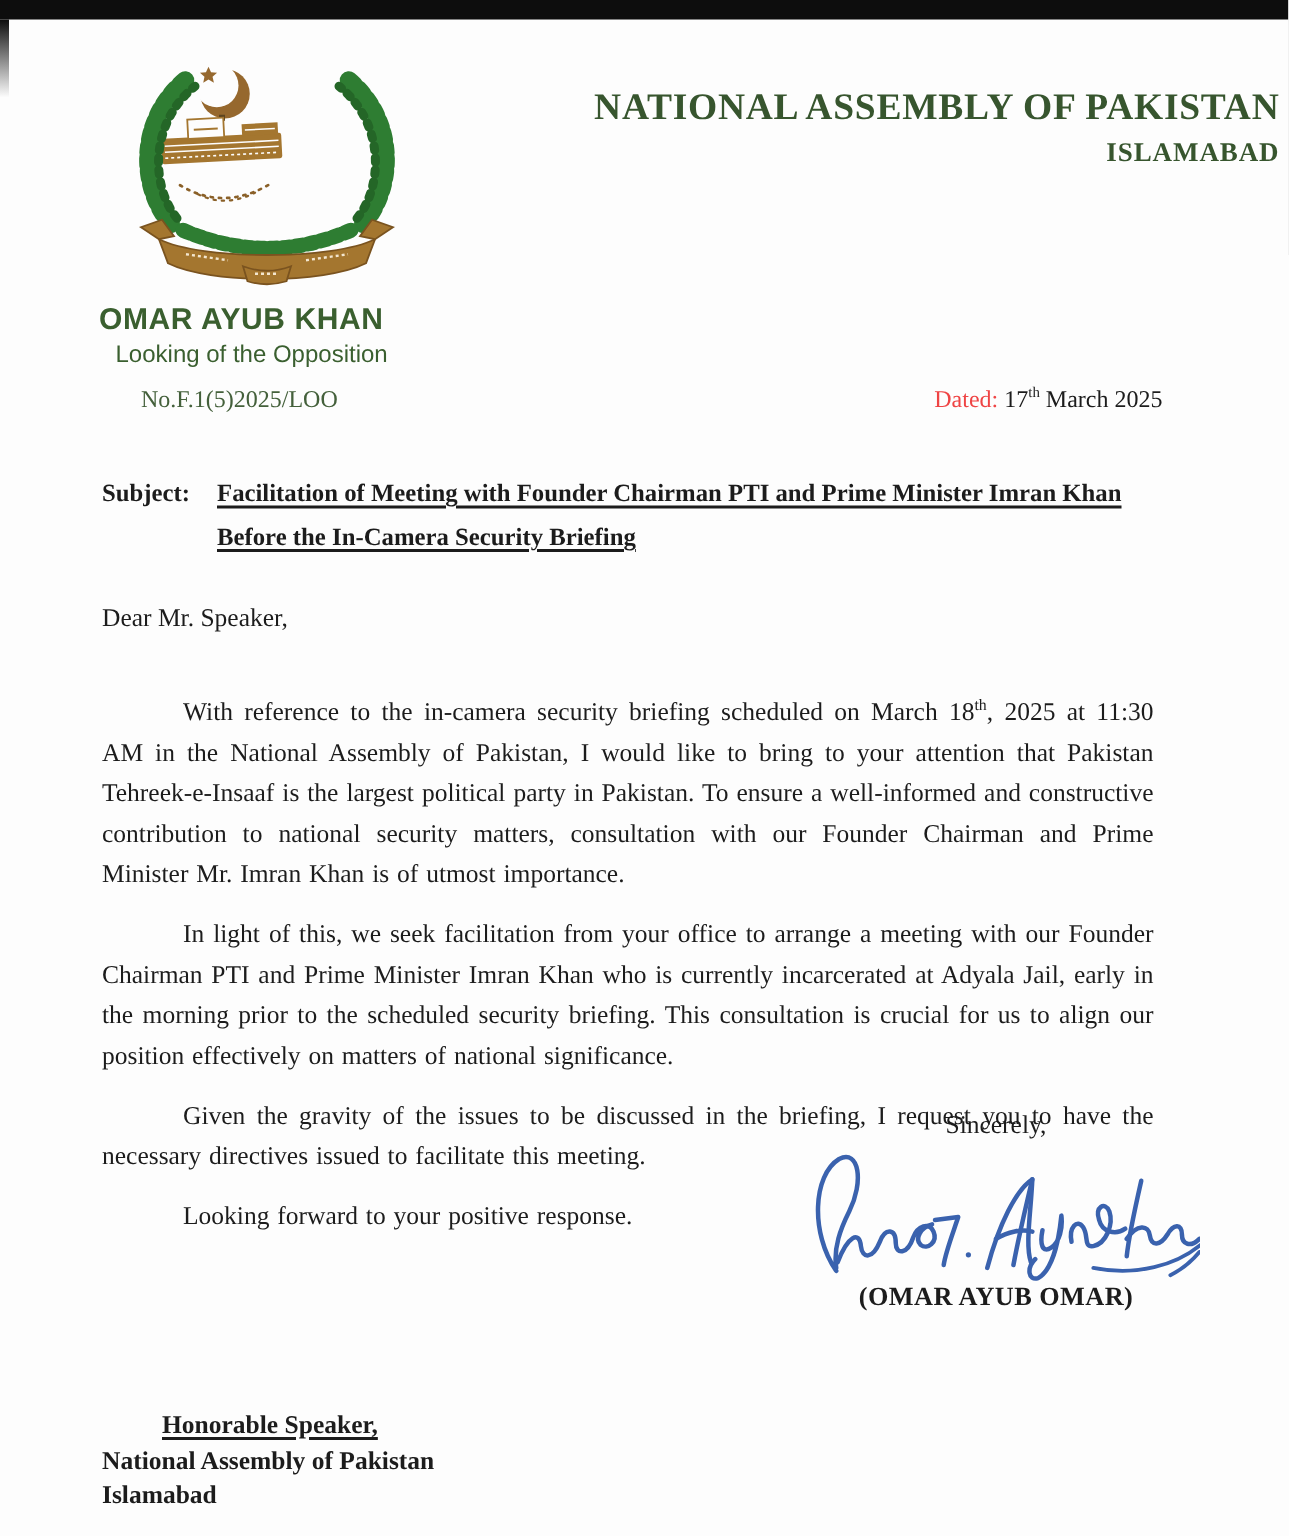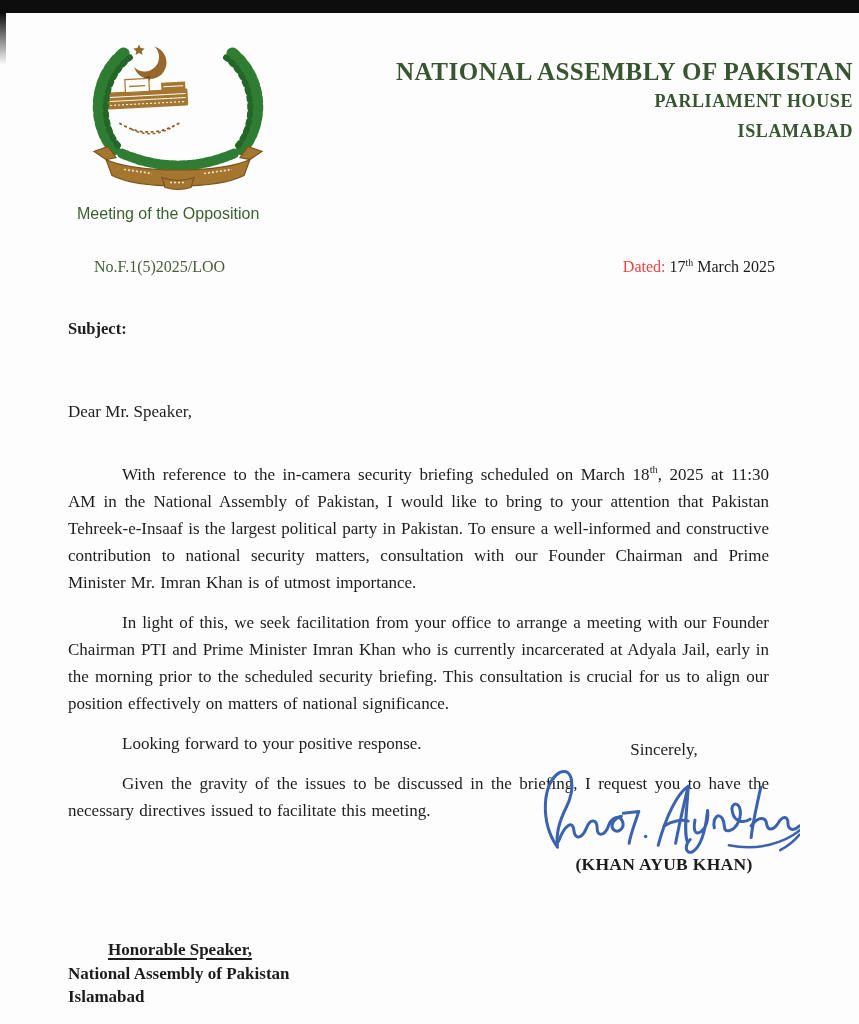--- a/index.html
+++ b/index.html
@@ -138,43 +138,47 @@
     <path d="M18 128 L6 120 L20 115 L28 126 Z" fill="#a4762f" stroke="#7a531f" stroke-width="1.2"></path>
     <path d="M162 128 L174 120 L160 115 L152 126 Z" fill="#a4762f" stroke="#7a531f" stroke-width="1.2"></path>
     <path d="M74 146 Q90 152 106 146 L103 156 Q90 160 77 156 Z" fill="#a4762f" stroke="#7a531f" stroke-width="1.2"></path>
     <line x1="36" y1="138" x2="64" y2="142" stroke="#f3e6cf" stroke-width="1.6" stroke-dasharray="2 2"></line>
     <line x1="116" y1="142" x2="144" y2="138" stroke="#f3e6cf" stroke-width="1.6" stroke-dasharray="2 2"></line>
     <line x1="82" y1="151" x2="98" y2="151" stroke="#f3e6cf" stroke-width="1.6" stroke-dasharray="2 2"></line>
   </svg>
 
   <div class="letterhead">
     <div class="org">NATIONAL ASSEMBLY OF PAKISTAN</div>
-    <div class="sub">PARLIAMENT HOUSE</div>
     <div class="sub">ISLAMABAD</div>
   </div>
 
   <div class="sender">
-    <div class="title">Meeting of the Opposition</div>
+    <div class="name">OMAR AYUB KHAN</div>
+    <div class="title">Looking of the Opposition</div>
   </div>
 
   <div class="refline">
     <span class="ref-number">No.F.1(5)2025/LOO</span>
     <span class="dated"><span class="dated-label">Dated:</span><span class="dated-value"> 17</span><sup class="dated-value">th</sup><span class="dated-value"> March  2025</span></span>
   </div>
 
   <div class="subject">
     <span class="subject-label">Subject:</span>
+    <span class="subject-lines">
+      <div class="u">Facilitation of Meeting with Founder Chairman PTI and Prime Minister Imran Khan</div>
+      <div class="u">Before the In-Camera Security Briefing</div>
+    </span>
   </div>
 
   <div class="body-block">
     <div class="salutation">Dear Mr. Speaker,</div>
     <p class="para"><span>With reference to the in-camera security briefing scheduled on March 18</span><sup>th</sup><span>, 2025 at 11:30 AM in the National Assembly of Pakistan, I would like to bring to your attention that Pakistan Tehreek-e-Insaaf is the largest political party in Pakistan. To ensure a well-informed and constructive contribution to national security matters, consultation with our Founder Chairman and Prime Minister Mr. Imran Khan is of utmost importance.</span></p>
     <p class="para">In light of this, we seek facilitation from your office to arrange a meeting with our Founder Chairman PTI and Prime Minister Imran Khan who is currently incarcerated at Adyala Jail, early in the morning prior to the scheduled security briefing. This consultation is crucial for us to align our position effectively on matters of national significance.</p>
+    <p class="para">Given the gravity of the issues to be discussed in the briefing, I request you to have the necessary directives issued to facilitate this meeting.</p>
     <p class="para">Looking forward to your positive response.</p>
-    <p class="para">Given the gravity of the issues to be discussed in the briefing, I request you to have the necessary directives issued to facilitate this meeting.</p>
   </div>
 
   <div class="closing">
     <div class="valediction">Sincerely,</div>
     <div class="signature-wrap">
       <svg width="272" height="92" viewBox="0 0 280 95" aria-hidden="true">
         <g fill="none" stroke="#3a62ae" stroke-width="3.1" stroke-linecap="round" stroke-linejoin="round">
           <path d="M30 88 C12 62 14 22 32 11 C46 4 49 27 39 47 C33 59 28 72 30 86"></path>
           <path d="M31 82 C38 64 46 60 47 71 C48 80 55 80 60 68 C64 58 71 59 71 69 C71 77 79 77 83 65 C86 57 94 54 97 61 C100 68 93 74 88 70 C84 66 88 58 96 56"></path>
           <path d="M98 53 L114 51 C110 63 105 76 104 84"></path>
@@ -184,21 +188,21 @@
           <path d="M165 25 C164 48 160 70 164 82"></path>
           <path d="M172 60 C170 70 172 76 178 72 C184 68 186 58 185 50 C183 70 178 88 169 93 C162 95 161 86 167 80"></path>
           <path d="M192 68 C190 58 196 52 200 58 C204 64 200 72 207 71 C216 69 221 56 218 47 C215 40 208 44 211 53 C213 61 222 64 229 59"></path>
           <path d="M240 26 C235 48 231 68 230 78"></path>
           <path d="M230 66 C237 56 245 56 246 64 C247 71 253 71 258 63 C262 56 268 55 268 63 C268 70 274 72 280 66"></path>
           <path d="M207 86 C237 92 264 84 281 70" stroke-width="2.6"></path>
           <path d="M260 91 C268 87 275 81 280 75" stroke-width="2.6"></path>
         </g>
       </svg>
     </div>
-    <div class="signatory">(KHAN AYUB KHAN)</div>
+    <div class="signatory">(OMAR AYUB OMAR)</div>
   </div>
 
   <div class="addressee">
     <div class="u">Honorable Speaker,</div>
     <div>National Assembly of Pakistan</div>
     <div>Islamabad</div>
   </div>
 
 </div>
 

